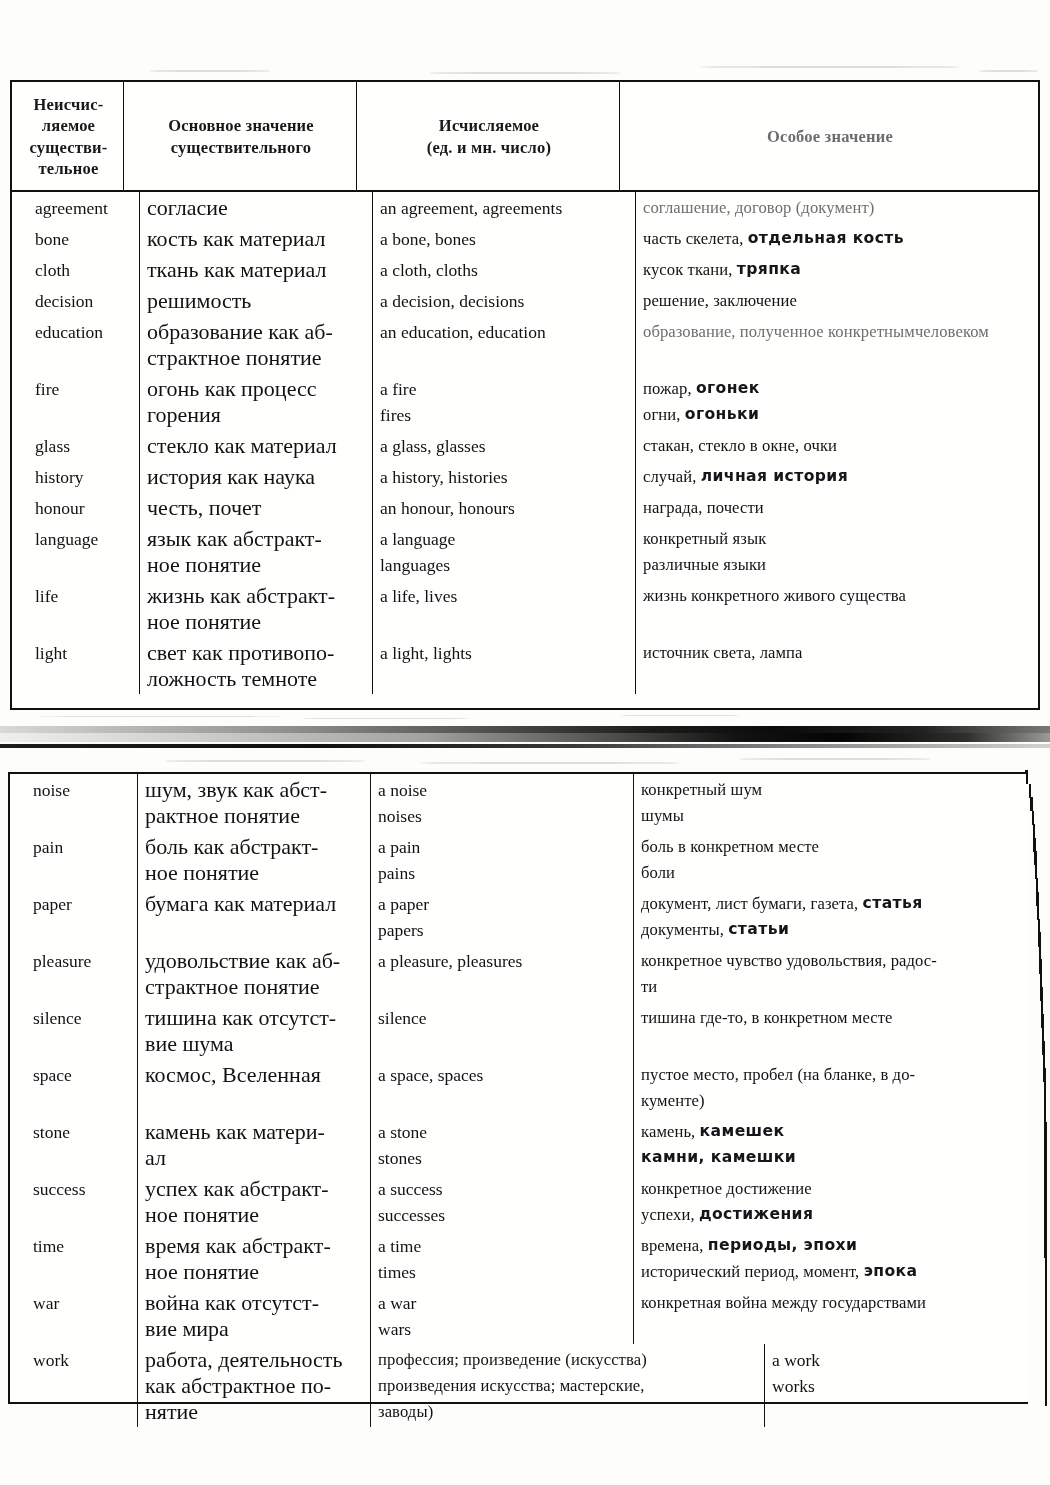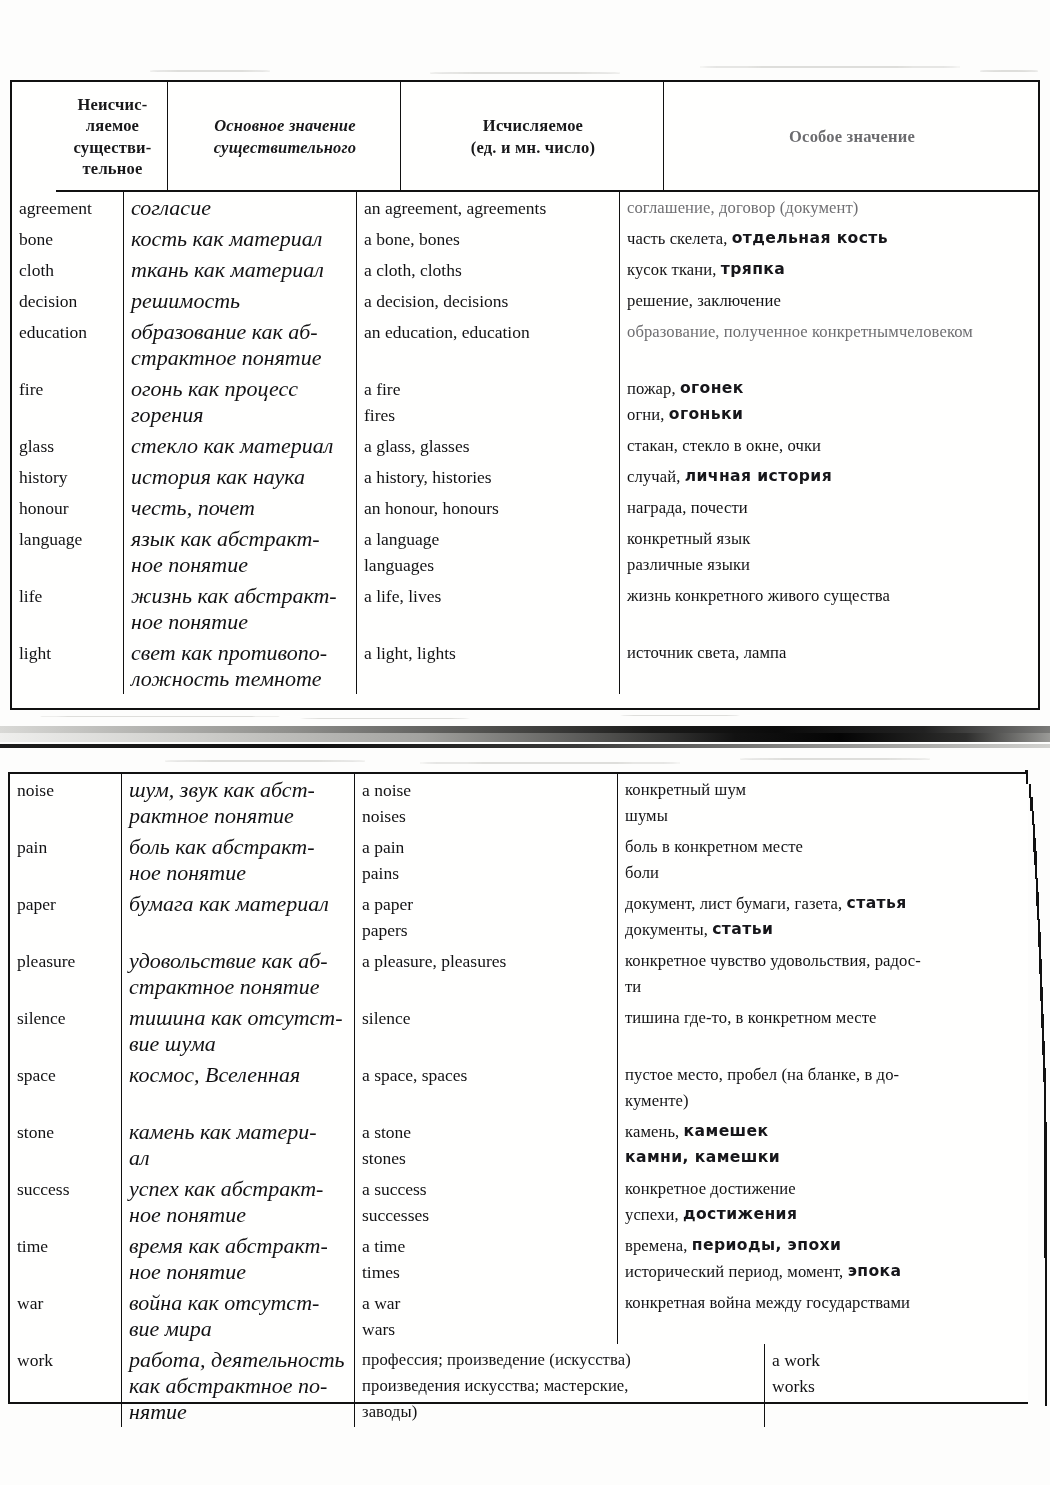--- a/index.html
+++ b/index.html
@@ -40,47 +40,46 @@
   .tbl .cell {
     padding: 3px 5px 2px 7px;
     position: relative;
     border-right: 1.6px solid #111;
     overflow: hidden;
   }
   .tbl .cell:last-child { border-right: none; }
 
   
   .c1 { width: 112px; }
-  .c2 { width: 233px; font-style: italic; }
+  .c2 { width: 233px; }
   .c3 { width: 263px; }
   .c4 { flex: 1 1 auto; }
 
   
   #table-head-row {
     border-bottom: 2.5px solid #111;
     height: 110px;
-    margin-left: 44px;
   }
   #table-head-row .cell {
     display: flex;
     flex-direction: column;
     align-items: center;
     justify-content: center;
     text-align: center;
     font-weight: bold;
     font-size: 16.5px;
     line-height: 1.30;
     letter-spacing: .2px;
     color: #18181a;
   }
   #table-head-row .cell.faded { color: #4c4c50; opacity: .82; }
   #table-head-row .hline { display: block; white-space: nowrap; }
 
   
-  .brow { border-bottom: none; }
+  .brow { border-bottom: none; padding-left: 16px; }
   .cell .ln {
     display: block;
     white-space: nowrap;
     font-size: 17px;
     line-height: 26px;
     color: #121214;
   }
   .cell.eng .ln { font-size: 17.5px; }
   .cell.rus .ln { font-size: 22px; }
   .cell.mean .ln { font-size: 16.6px; letter-spacing: .1px; }

